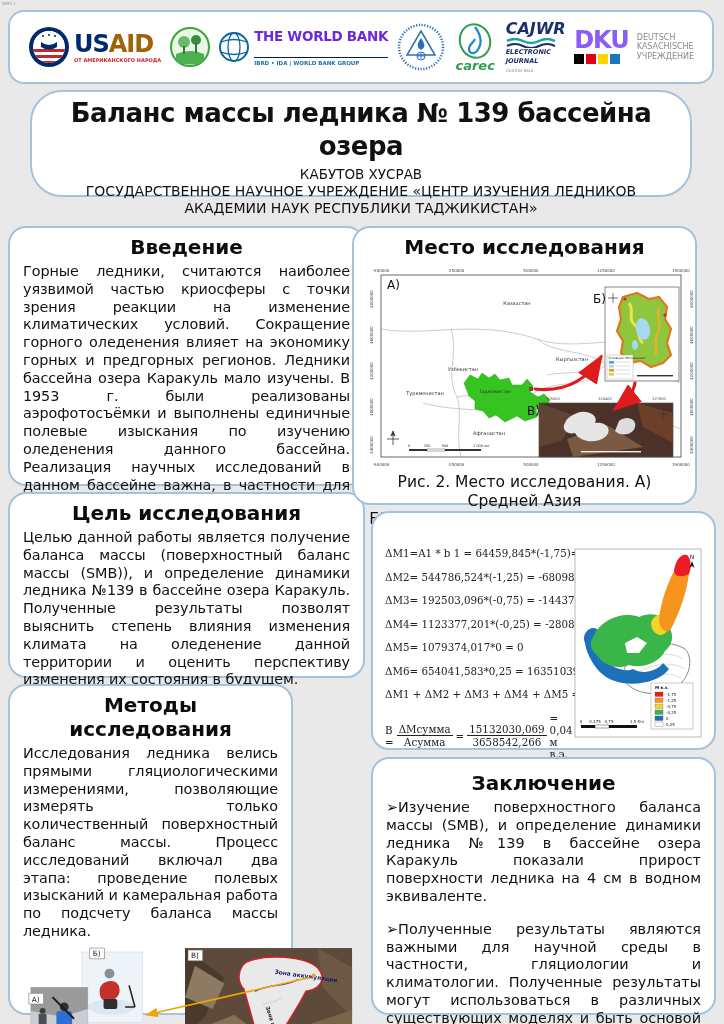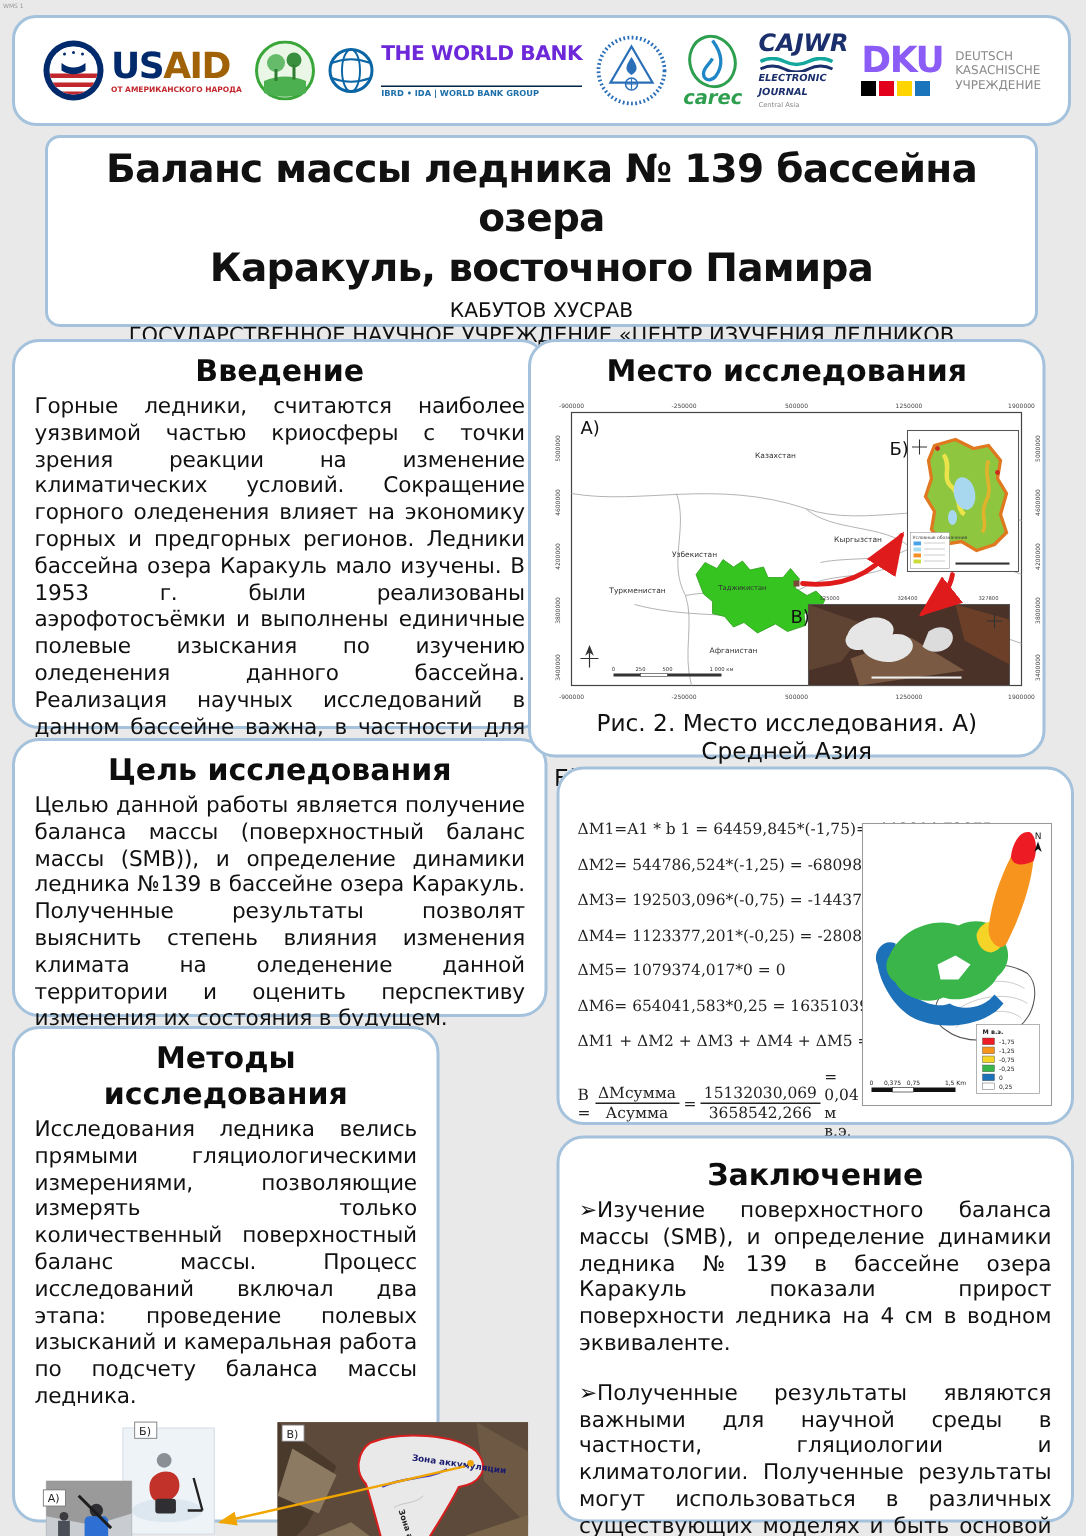--- a/index.html
+++ b/index.html
@@ -146,23 +146,22 @@
         <div class="dku-txt">
           <div>DEUTSCH</div>
           <div>KASACHISCHE</div>
           <div>УЧРЕЖДЕНИЕ</div>
         </div>
       </div>
 
     </div>
   </div>
 
-  <div class="panel" style="left:30px;top:90px;width:662px;height:128px;border-radius:10px;">
+  <div class="panel" style="left:30px;top:90px;width:662px;height:107px;border-radius:32px;">
     <div class="title-line">Баланс массы ледника № 139 бассейна озера</div>
-    <div class="title-line">Каракуль, восточного Памира</div>
     <div class="author">КАБУТОВ ХУСРАВ</div>
     <div class="inst">ГОСУДАРСТВЕННОЕ НАУЧНОЕ УЧРЕЖДЕНИЕ «ЦЕНТР ИЗУЧЕНИЯ ЛЕДНИКОВ АКАДЕМИИ НАУК РЕСПУБЛИКИ ТАДЖИКИСТАН»</div>
   </div>
 
   <div class="panel" style="left:8px;top:226px;width:357px;height:260px;">
     <div class="hdg">Введение</div>
     <div class="body-txt">Горные ледники, считаются наиболее уязвимой частью криосферы с точки зрения реакции на изменение климатических условий. Сокращение горного оледенения влияет на экономику горных и предгорных регионов. Ледники бассейна озера Каракуль мало изучены. В 1953 г. были реализованы аэрофотосъёмки и выполнены единичные полевые изыскания по изучению оледенения данного бассейна. Реализация научных исследований в данном бассейне важна, в частности для моделирования и предсказания колебания ледников, в условиях изменения климата.</div>
   </div>
 
   <div class="panel" style="left:8px;top:492px;width:357px;height:186px;">

